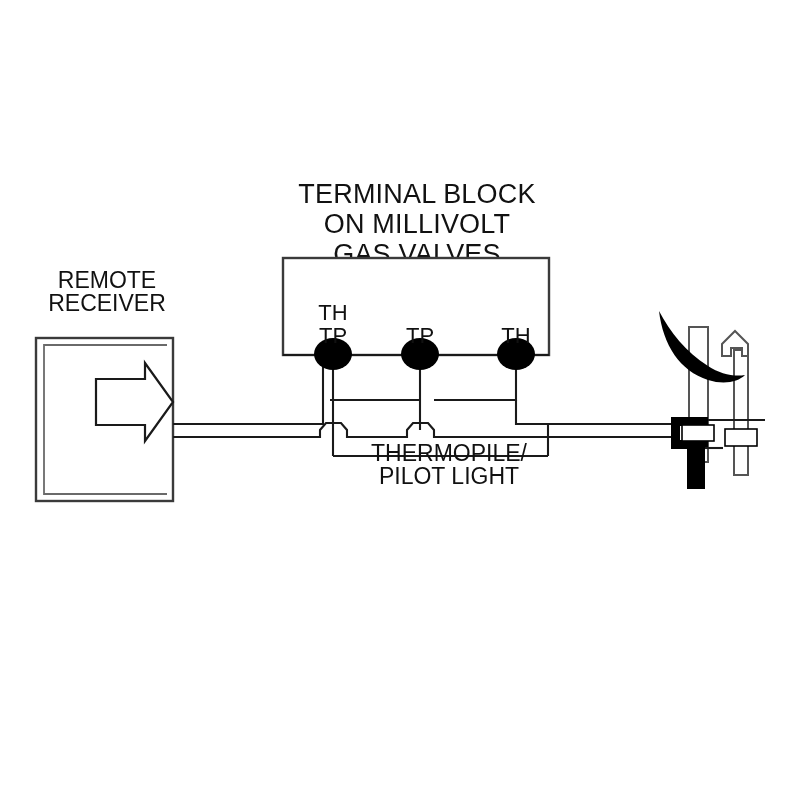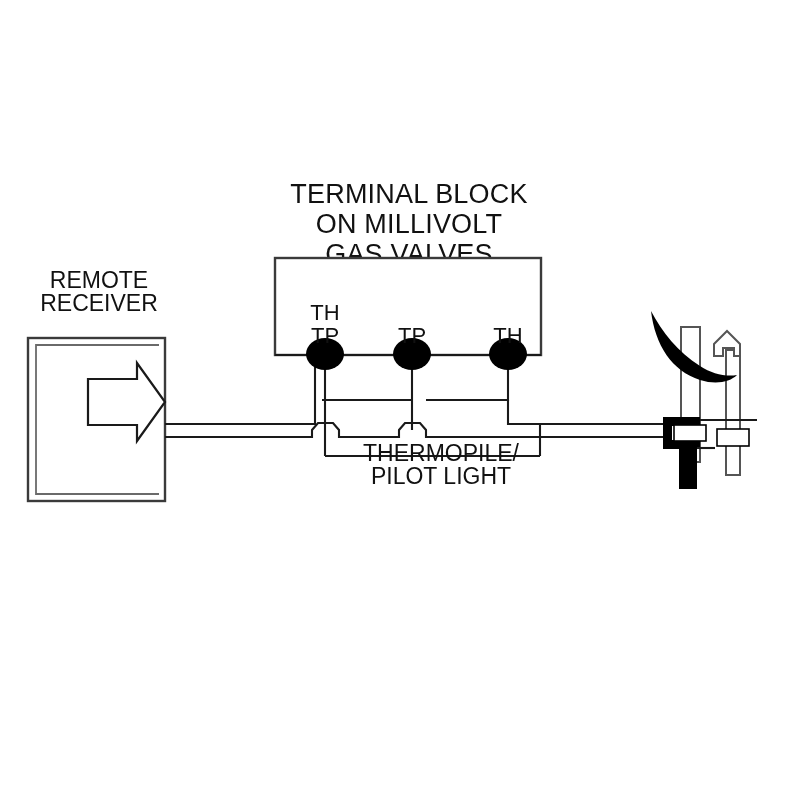--- a/index.html
+++ b/index.html
@@ -9,21 +9,21 @@
   }
   body {
     width: 800px;
     height: 800px;
     font-family: "Liberation Sans", sans-serif;
     position: relative;
     overflow: hidden;
   }
   #diagram-root {
     position: absolute;
-    left: 0;
+    left: 8px;
     top: 0;
     width: 652px;
     height: 800px;
   }
   svg.diagram-canvas {
     display: block;
     width: 800px;
     height: 800px;
   }
   text.dlabel {

